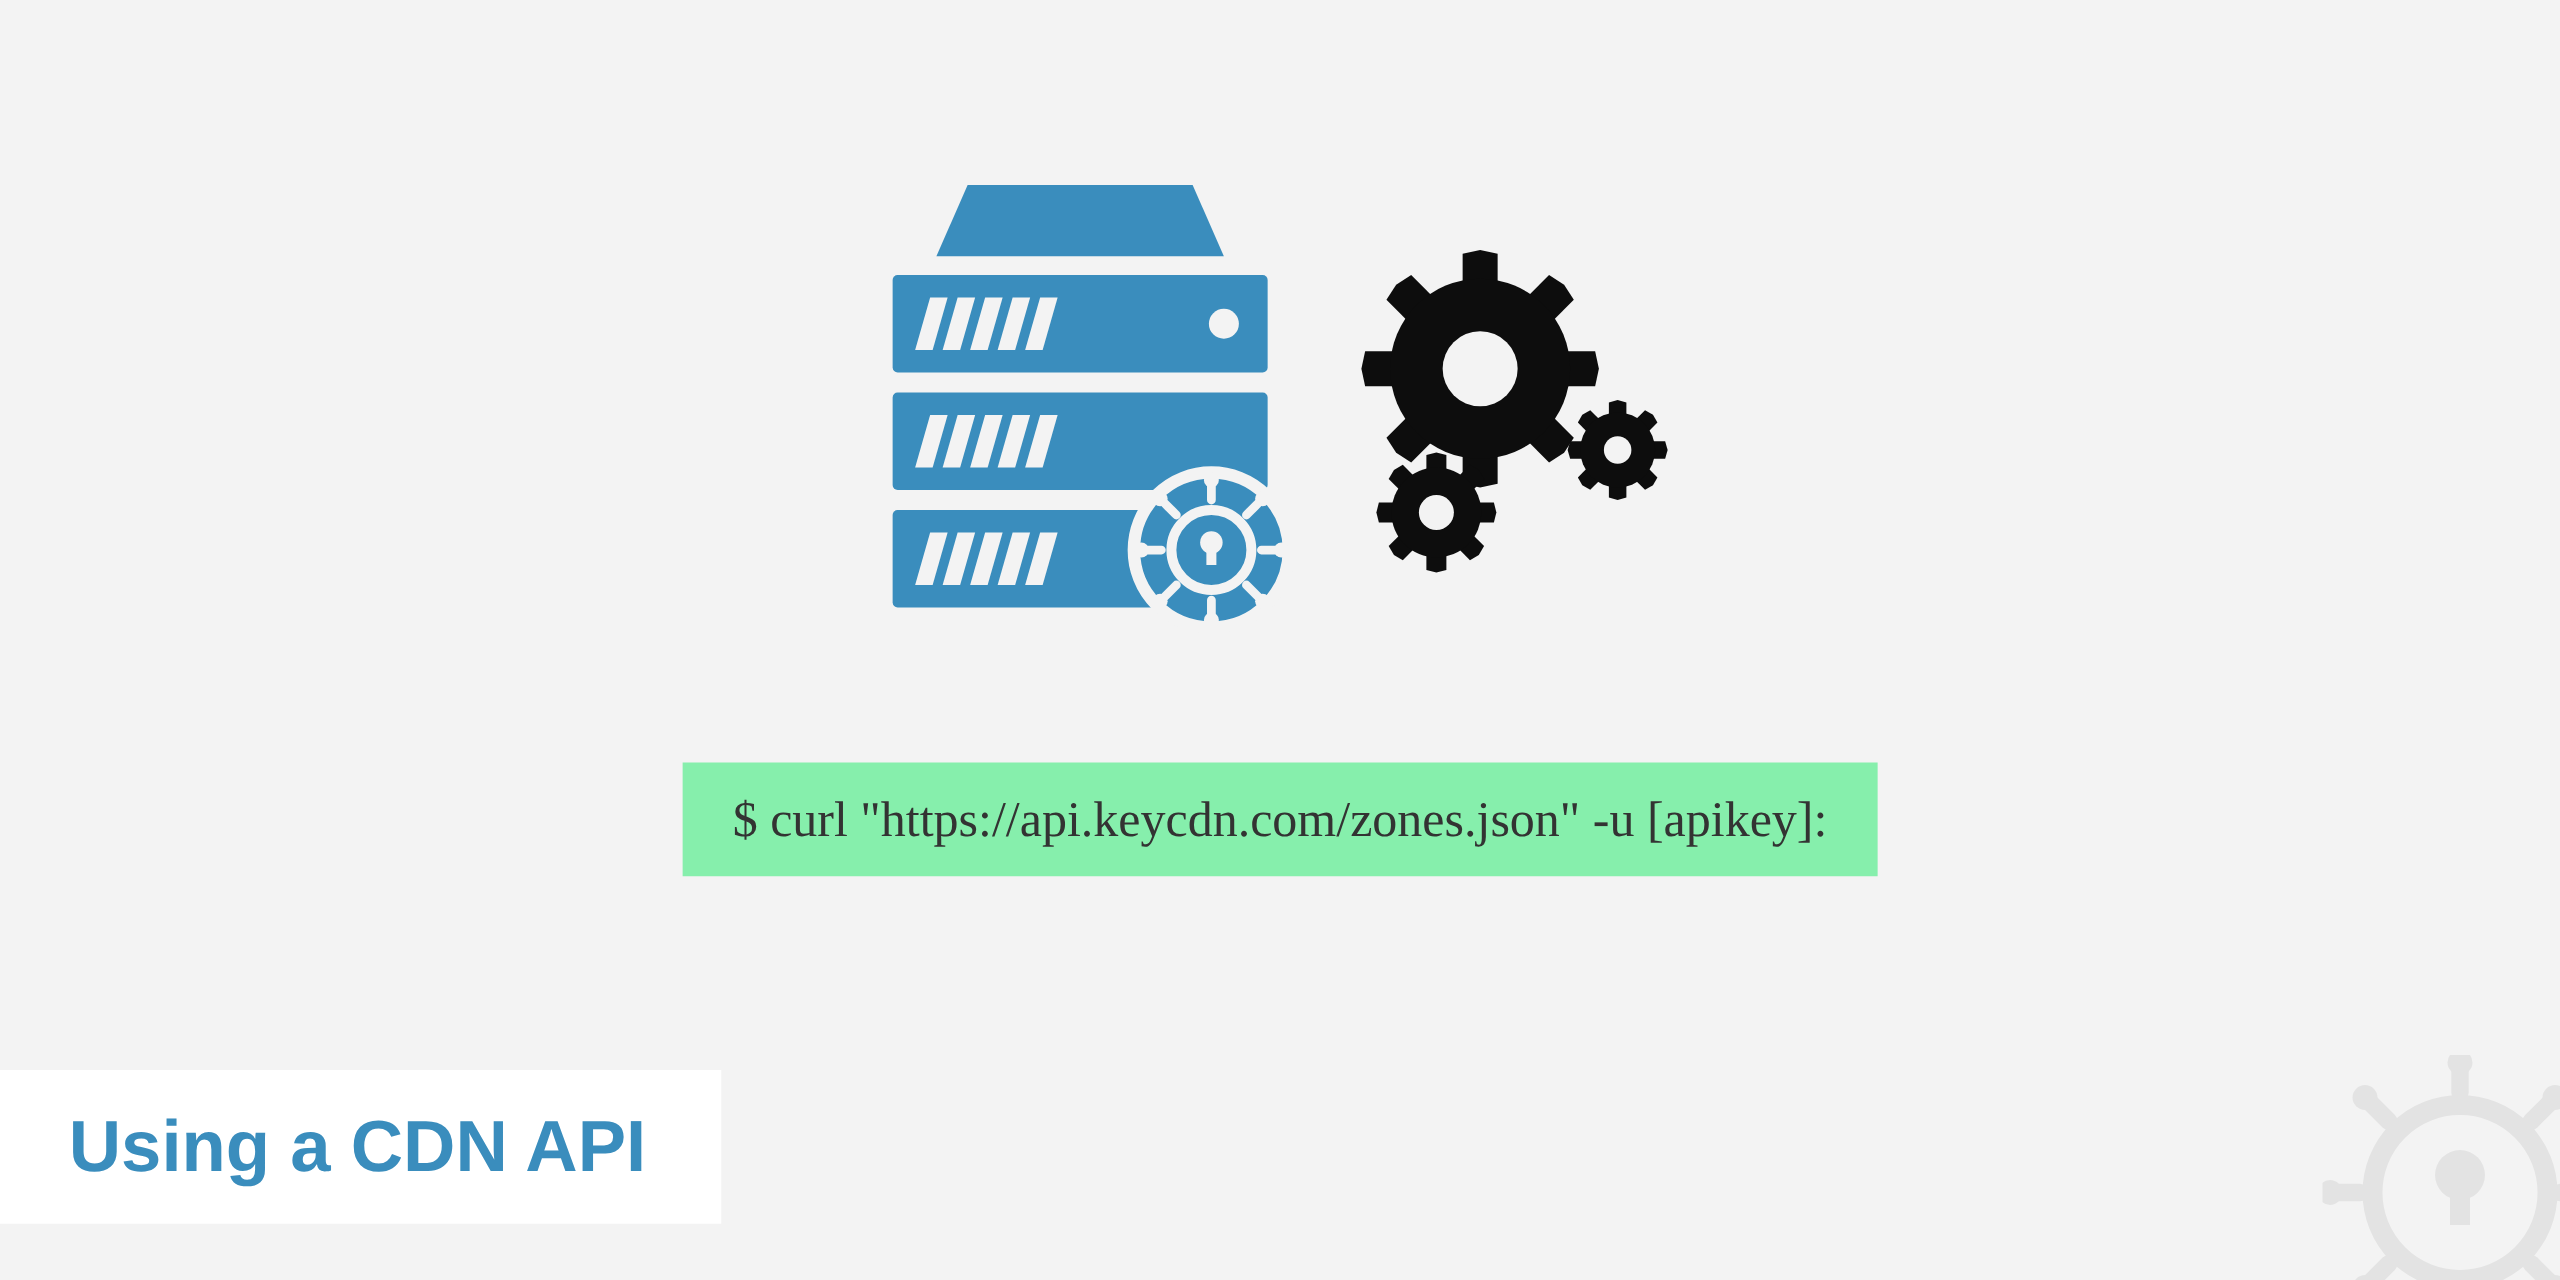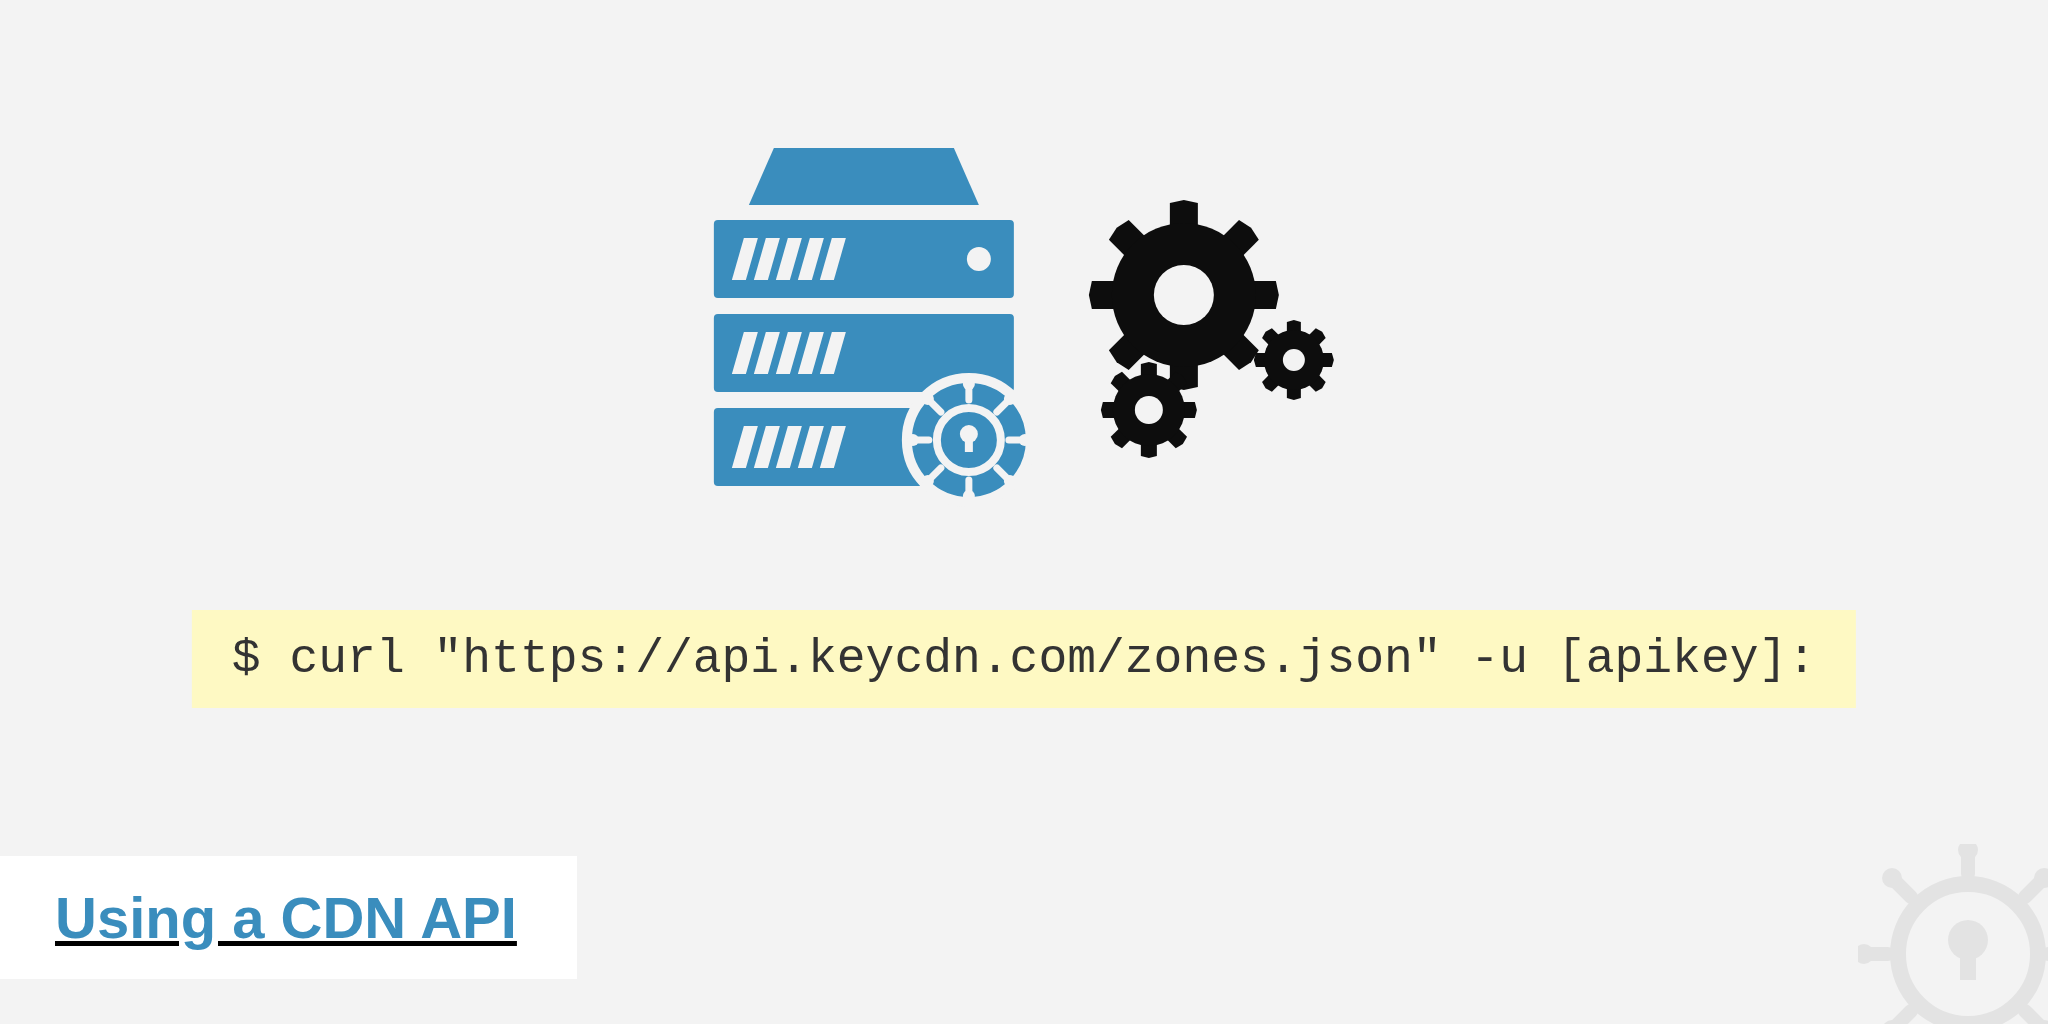--- a/index.html
+++ b/index.html
@@ -22,34 +22,33 @@
   }
   .icons-row {
     display: flex;
     align-items: center;
     gap: 40px;
     margin-bottom: 100px;
   }
   .server-icon { width: 340px; height: 370px; }
   .gears-icon { width: 280px; height: 280px; }
   .code-block {
-    background: #fef9c3;
+    background: #86efac;
     padding: 22px 40px;
-    font-family: Liberation Mono, monospace;
-    font-size: 48px;
+    font-family: Liberation Serif, serif;
+    font-size: 40px;
     color: #333;
     white-space: nowrap;
   }
   .title-card {
     position: absolute;
     bottom: 45px;
     left: 0;
     background: #ffffff;
     padding: 28px 60px 28px 55px;
-    text-decoration: underline;
   }
   .title-card h1 {
     color: #3a8dbd;
     font-size: 58px;
     font-weight: 700;
   }
   .watermark {
     position: absolute;
     bottom: -40px;
     right: -30px;

